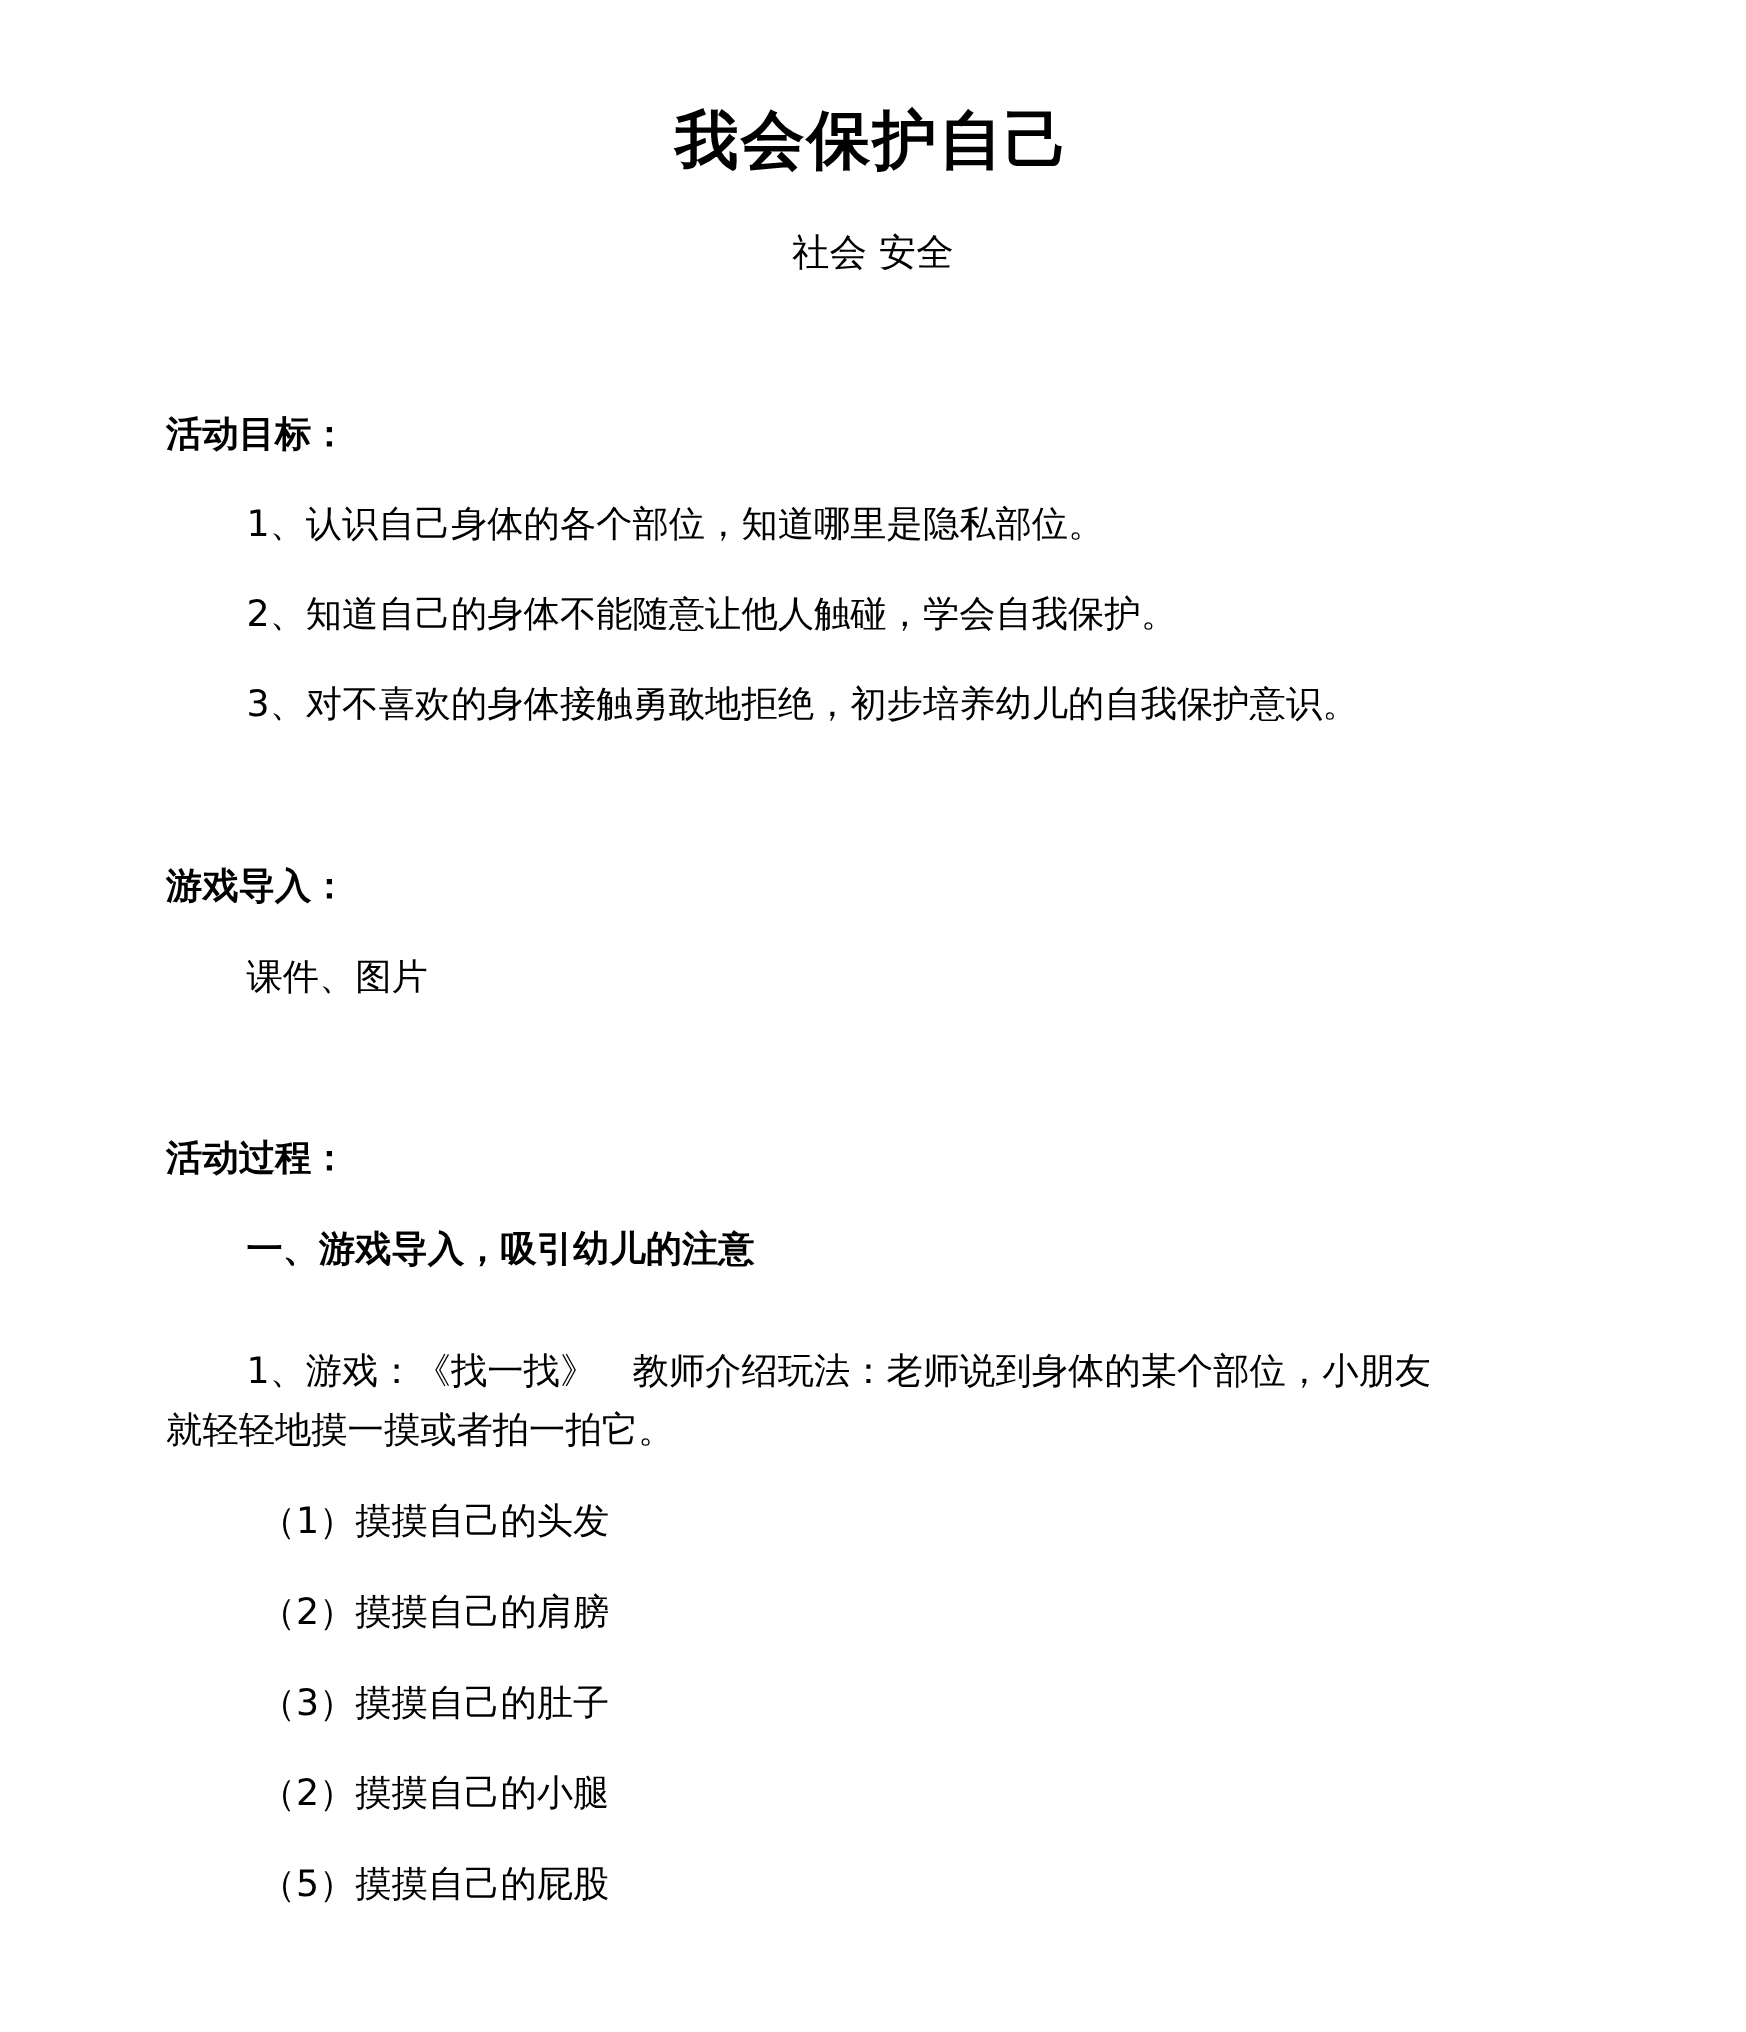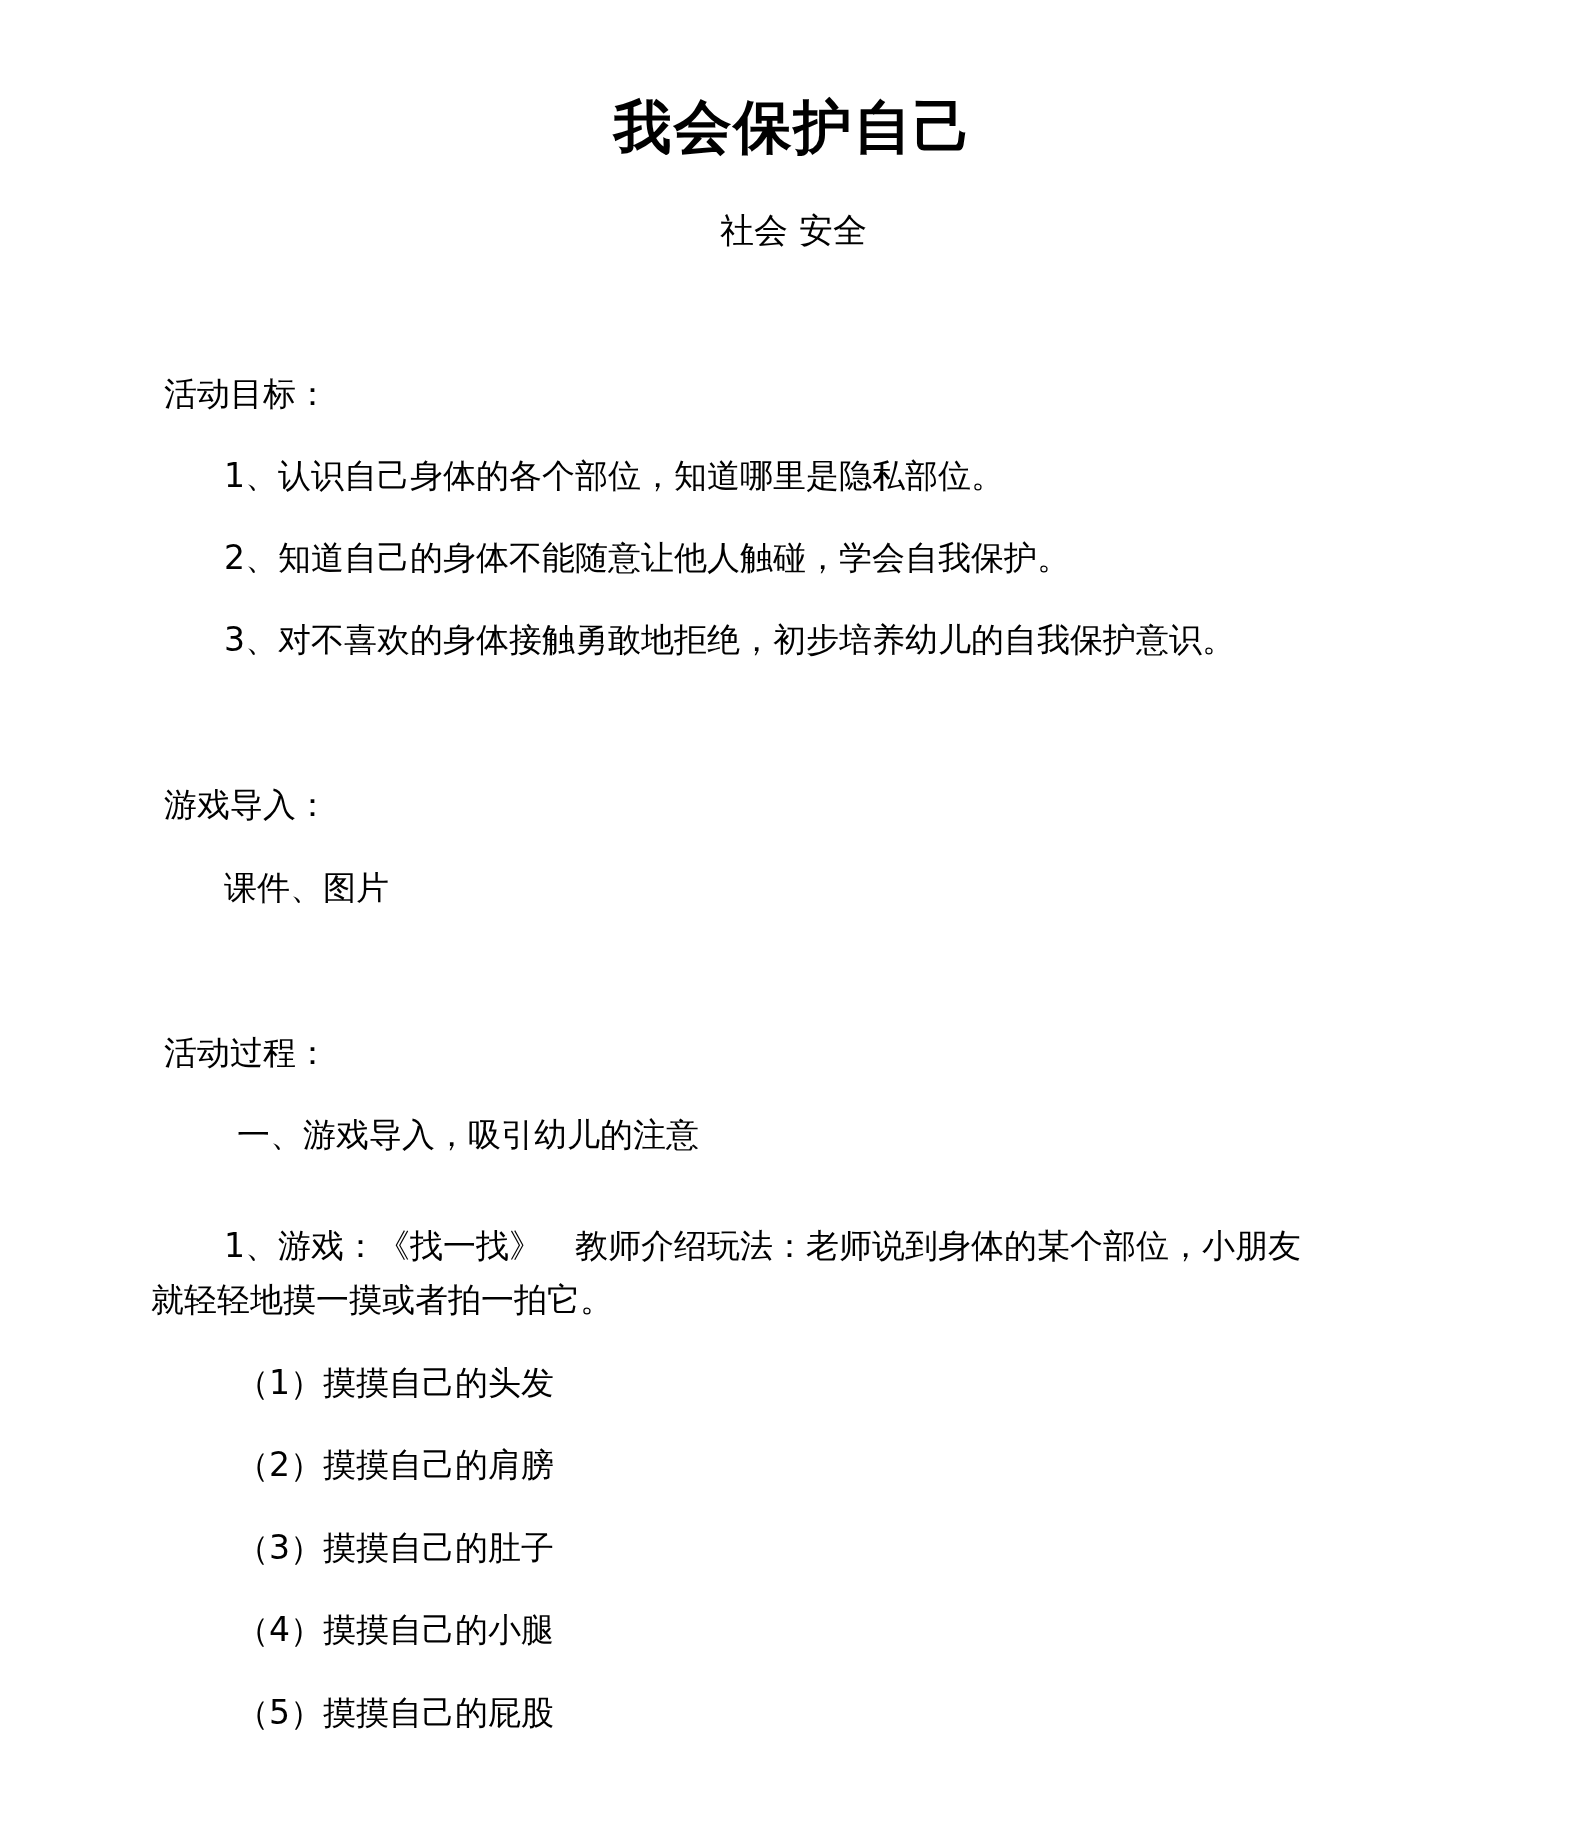--- a/index.html
+++ b/index.html
@@ -39,22 +39,21 @@
       font-size: 34px;
       line-height: 52px;
     }
     .line {
       position: absolute;
       white-space: nowrap;
       font-size: 33px;
       line-height: 44px;
     }
     .heading {
-      font-weight: normal;
-      margin-left: 13px;
+      font-weight: bold;
     }
     .l0 { left: 151px; }
     .l1 { left: 224px; }
     .l2 { left: 236px; }
   </style>
 </head>
 <body>
 
 <div class="page">
 
@@ -70,16 +69,16 @@
   <div class="line l1" style="top:866px;">课件、图片</div>
 
   <div class="line heading l0" style="top:1031px;">活动过程：</div>
   <div class="line heading l1" style="top:1113px;">一、游戏导入，吸引幼儿的注意</div>
   <div class="line l1" style="top:1196px;margin-top:28px;">1、游戏：《找一找》　教师介绍玩法：老师说到身体的某个部位，小朋友</div>
   <div class="line l0" style="top:1278px;">就轻轻地摸一摸或者拍一拍它。</div>
 
   <div class="line l2" style="top:1361px;">（1）摸摸自己的头发</div>
   <div class="line l2" style="top:1443px;">（2）摸摸自己的肩膀</div>
   <div class="line l2" style="top:1526px;">（3）摸摸自己的肚子</div>
-  <div class="line l2" style="top:1608px;">（4）摸摸自己的小腿</div>
+  <div class="line l2" style="top:1608px;">（2）摸摸自己的小腿</div>
   <div class="line l2" style="top:1691px;">（5）摸摸自己的屁股</div>
 
 </div>
 
 </body></html>

